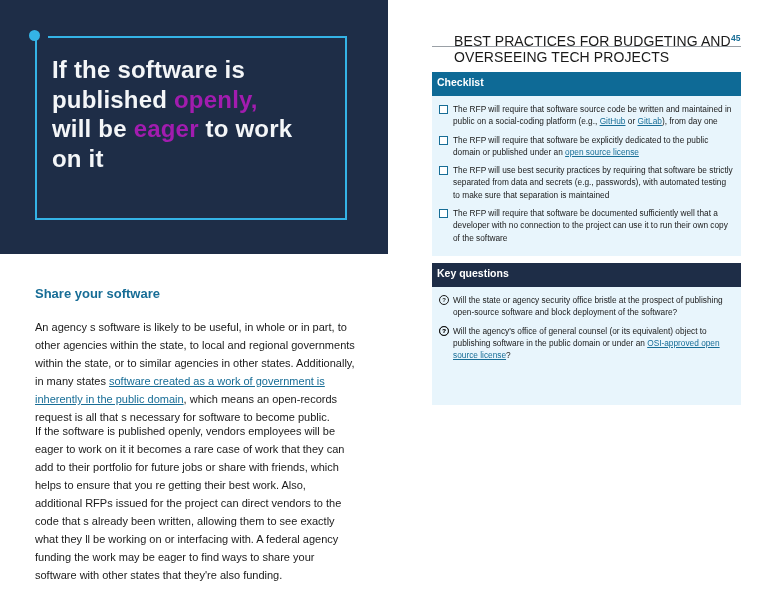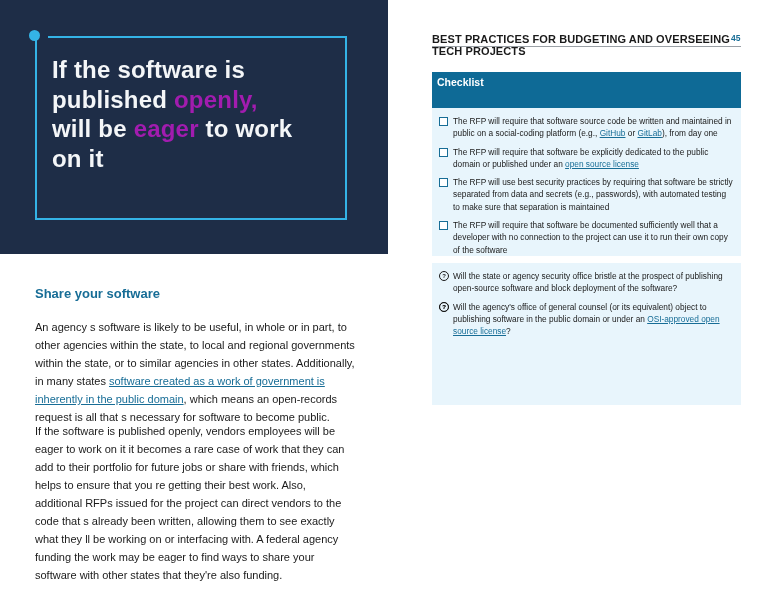--- a/index.html
+++ b/index.html
@@ -13,26 +13,26 @@
   .quote-text { position:absolute; left:52px; top:55px; width:280px; color:#f4f6f8;
                 font-size:24px; font-weight:bold; line-height:29.5px; letter-spacing:0.2px; }
   .quote-text .hl { color:#a21caf; }
 
   .section-title { position:absolute; left:35px; top:286px; font-size:13px; font-weight:bold; color:#176d96; }
   .body-para { position:absolute; left:35px; width:320px; font-size:11px; line-height:18px; color:#1a1a1a; }
   .para1 { top:318px; }
   .para2 { top:422px; }
   a.link { color:#176d96; text-decoration:underline; }
 
-  .running-head { position:absolute; left:432px; top:33px; width:309px; font-size:11px; font-weight:bold; color:#1a1a1a; letter-spacing:0.1px; }
+  .running-head { position:absolute; left:454px; top:33px; width:309px; font-size:14px; font-weight:normal; color:#1a1a1a; letter-spacing:0.1px; }
   .page-number { position:absolute; left:731px; top:33px; font-size:8.5px; font-weight:bold; color:#176d96; }
   .head-rule { position:absolute; left:432px; top:46px; width:309px; height:1px; background:#9aa0a6; }
 
   .panel { position:absolute; left:432px; width:309px; background:#e8f5fc; }
-  .panel-header { height:36px; line-height:21px; padding-left:5px; color:#ffffff; font-weight:bold; font-size:10.5px; }
+  .panel-header { height:24px; line-height:21px; padding-left:5px; color:#ffffff; font-weight:bold; font-size:10.5px; }
   .checklist { top:72px; height:184px; }
   .checklist .panel-header { background:#0e6a96; }
   .keyq { top:263px; height:142px; }
   .keyq .panel-header { background:#1e2d47; }
   .items { padding:7px 8px 0 7px; }
   .item { position:relative; padding-left:14px; font-size:8.3px; line-height:12.3px; color:#1a1a1a; margin-bottom:6px; }
   .checkbox { position:absolute; left:0; top:2px; width:7px; height:7px; border:1px solid #176d96; background:#ffffff; }
   .qicon { position:absolute; left:0; top:1px; width:8px; height:8px; border:1px solid #1a1a1a; border-radius:50%;
            font-size:6px; line-height:8px; text-align:center; font-weight:bold; }
 </style>
@@ -76,20 +76,21 @@
       <span>The RFP will use best security practices by requiring that software be strictly separated from data and secrets (e.g., passwords), with automated testing to make sure that separation is maintained</span>
     </div>
     <div class="item">
       <span class="checkbox"></span>
       <span>The RFP will require that software be documented sufficiently well that a developer with no connection to the project can use it to run their own copy of the software</span>
     </div>
   </div>
 </div>
 
 <div class="panel keyq">
+  <div class="panel-header">Key questions</div>
   <div class="items">
     <div class="item">
       <span class="qicon">?</span>
       <span>Will the state or agency security office bristle at the prospect of publishing open-source software and block deployment of the software?</span>
     </div>
     <div class="item">
       <span class="qicon">?</span>
     </div>
     <div class="item">
       <span class="qicon">?</span>

